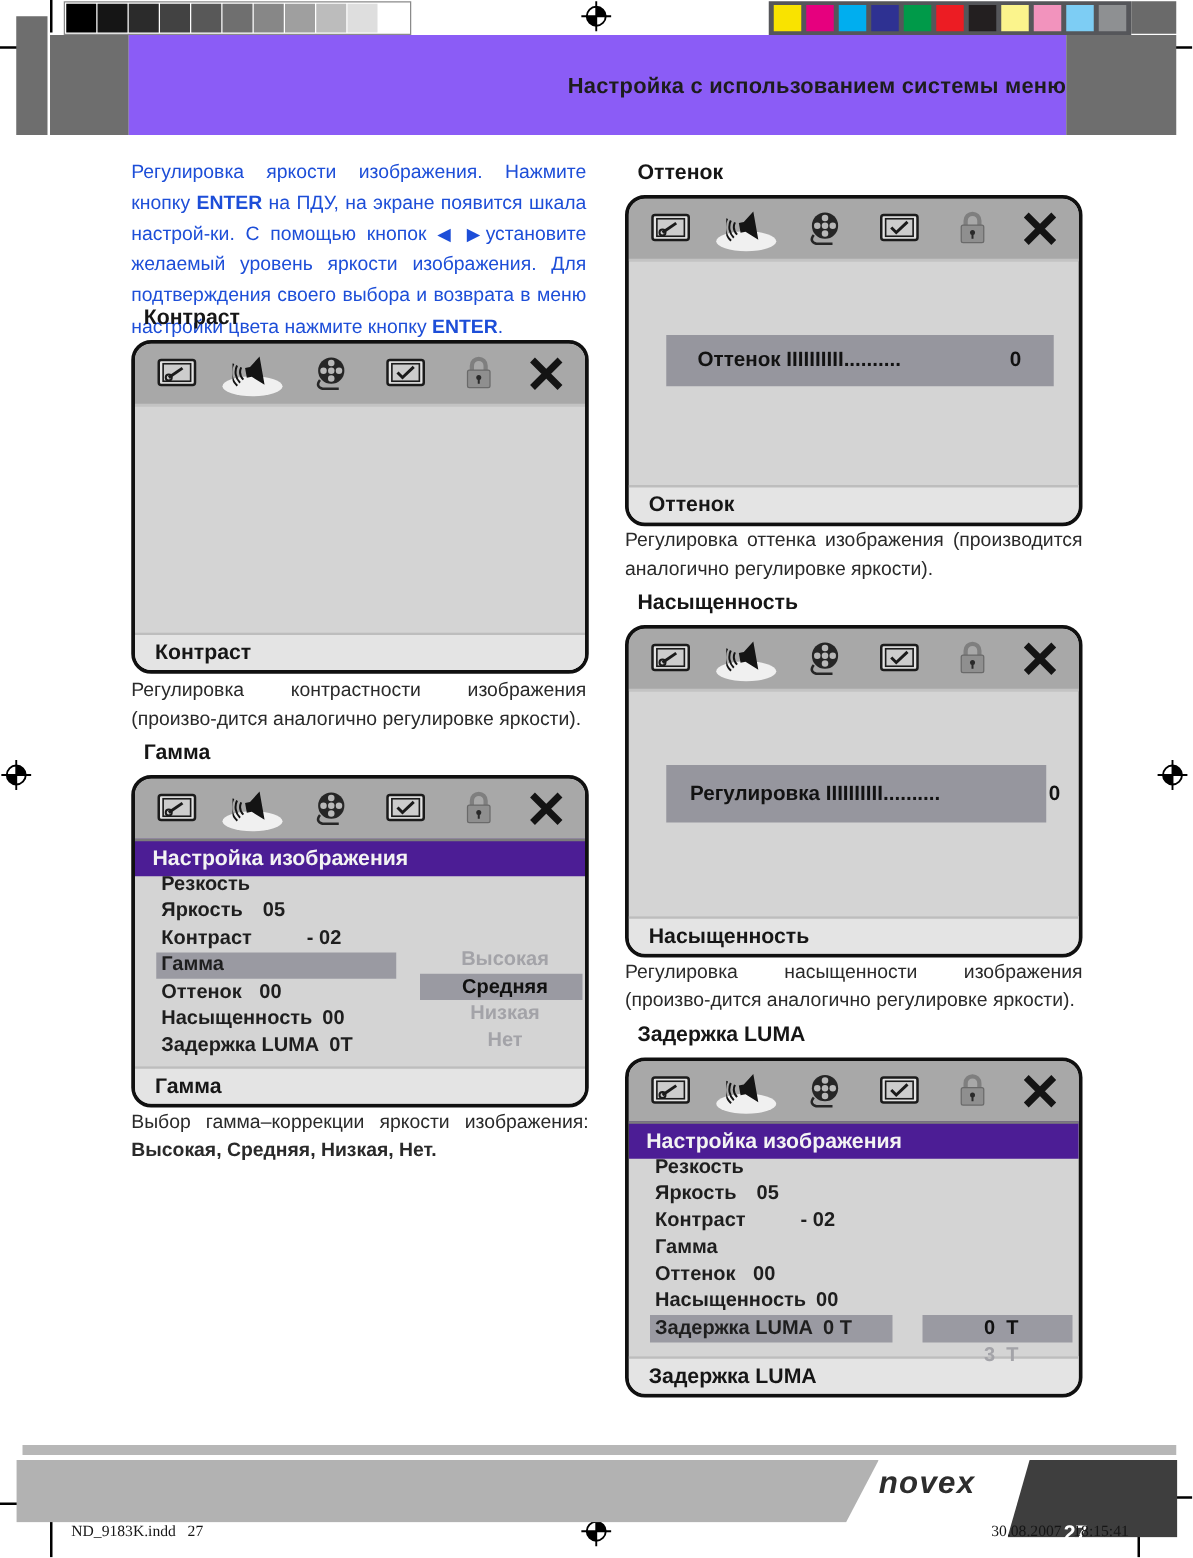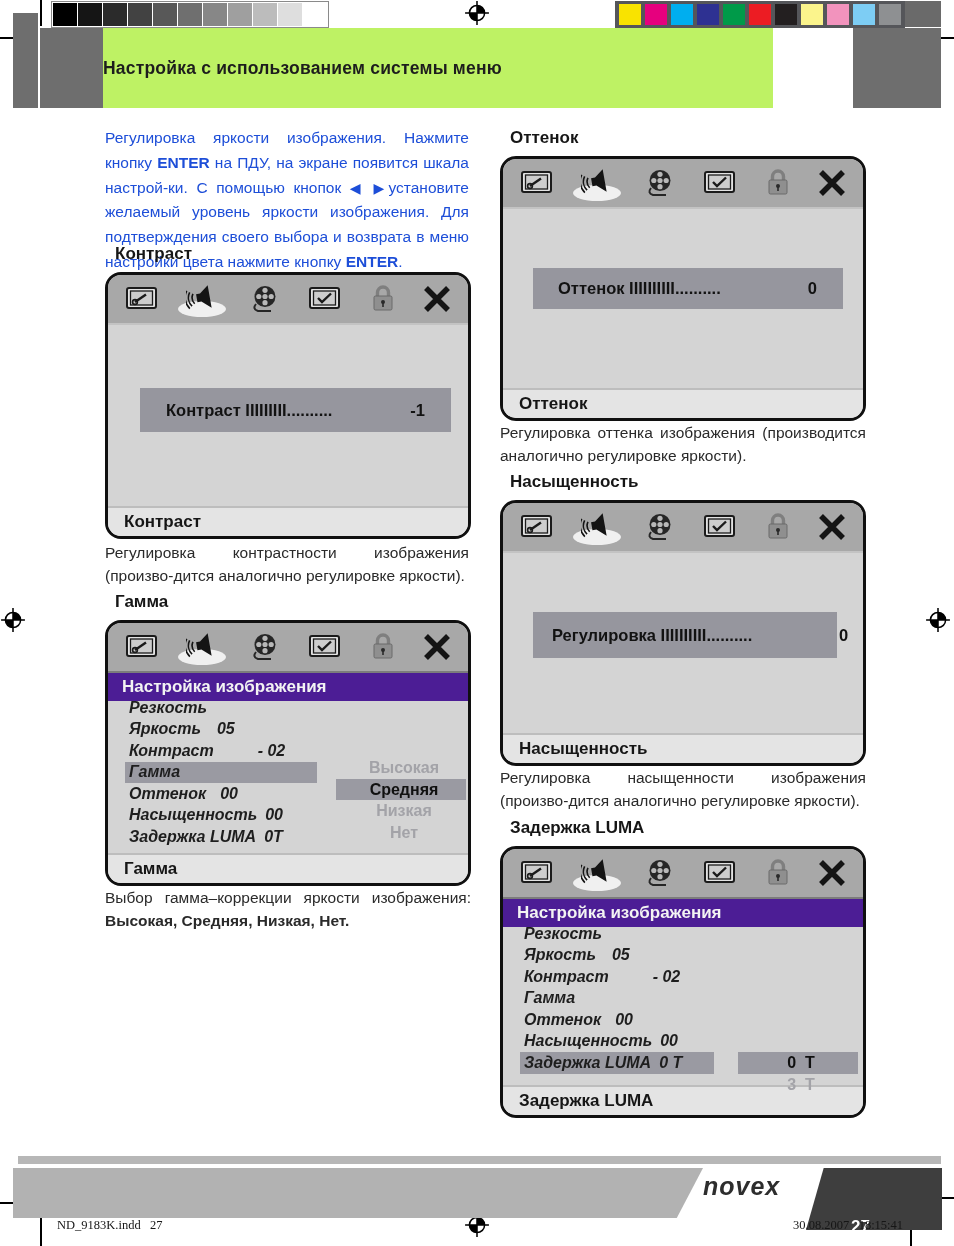--- a/index.html
+++ b/index.html
@@ -10,22 +10,22 @@
   
   .gs-strip{left:51px;top:1px;display:flex;gap:1px;padding:1px;border:1px solid #8a8a8a;background:#fff;}
   .gs-strip .chip{width:24px;height:23px;}
   .color-strip{left:615px;top:1px;display:flex;gap:4px;padding:3px 4px;background:#55565a;}
   .color-strip .chip{width:22px;height:21px;}
   .corner-block{left:905px;top:1px;width:36px;height:26px;background:#6a6a6a;}
 
   
   .hb1{left:13px;top:13px;width:25px;height:95px;background:#6e6e6e;}
   .hb2{left:40px;top:28px;width:63px;height:80px;background:#6e6e6e;}
-  .hb3{left:103px;top:28px;width:670px;height:80px;background:#bef264;
-       display:flex;align-items:center;justify-content:flex-start;}
+  .hb3{left:103px;top:28px;width:750px;height:80px;background:#8b5cf6;
+       display:flex;align-items:center;justify-content:flex-end;}
   .hb4{left:853px;top:28px;width:88px;height:80px;background:#6e6e6e;}
   .page-title{font-size:17.5px;font-weight:bold;color:#1d1d1d;letter-spacing:.2px;}
 
   
   .cm{background:#000;}
   .regmark{width:26px;height:26px;}
 
   
   .para{font-size:15.5px;line-height:1.6;text-align:justify;color:#1d4ed8;}
   .desc{font-size:15.5px;line-height:1.5;text-align:justify;color:#2a2a2a;}
@@ -47,21 +47,21 @@
   .val-out{position:absolute;font-weight:bold;font-size:16.5px;color:#121212;
            display:flex;align-items:center;}
   .statusbar{position:absolute;left:0;right:0;bottom:0;height:28px;background:#e4e4e4;
              border-top:2px solid #bdbdbd;font-weight:bold;font-size:17px;color:#161616;
              line-height:27px;padding-left:16px;}
   .titlebar{position:absolute;left:0;right:0;top:48px;height:28px;background:#4c1d95;
             border-top:2px solid #7c7c7c;color:#f3f3f3;font-weight:bold;font-size:17px;
             line-height:27px;padding-left:14px;}
   .mlist{position:absolute;left:17px;top:82px;}
   .mrow{height:21.5px;display:flex;align-items:center;font-weight:bold;font-size:16px;
-        color:#1e1e1e;padding-left:4px;white-space:pre;font-style:italic;}
+        color:#1e1e1e;padding-left:4px;white-space:pre;}
   .mrow.hl{background:#9a9aa2;width:188px;}
   .mrow.hl-w{background:#9a9aa2;width:190px;}
   .r1 .mv{margin-left:16px;}.r2 .mv{margin-left:44px;}.r4 .mv{margin-left:14px;}
   .r5 .mv{margin-left:8px;}.r6 .mv{margin-left:8px;}
   .submenu{position:absolute;font-weight:bold;font-size:16px;z-index:3;}
   .opt{height:21.5px;line-height:21.5px;white-space:pre;padding-left:6px;color:#1c1c1c;text-align:center;}
   .opt.dim{color:#a3a3a8;}
   .opt.sel{background:#9a9aa2;color:#101010;}
 
   
@@ -195,24 +195,20 @@
       <circle cx="13" cy="18" r="2" fill="#2a2a2a"></circle>
       <rect x="12.2" y="18" width="1.6" height="5" fill="#2a2a2a"></rect>
     </svg>
   </span>
   <span class="icon">
     <svg width="30" height="30" viewBox="0 0 30 30">
       <path d="M4 4 L26 26 M26 4 L4 26" stroke="#141414" stroke-width="5.5"></path>
     </svg>
   </span>
 </div>
-    <div class="sliderbar" style="left:32px;top:113px;width:285px;height:44px;padding-left:26px">
-      <span>Контраст IIIIIIIII..........</span>
-      <span class="val" style="right:26px">-1</span>
-    </div>
     <div class="statusbar">Контраст</div>
   </div>
   <div class="abs desc" style="left:105px;top:541px;width:364px">Регулировка контрастности изображения (произво-дится аналогично регулировке яркости).</div>
 
   <div class="abs sec-h" style="left:115px;top:592px">Гамма</div>
   <div class="osd" style="left:105px;top:620px;width:360px;height:260px">
     <div class="iconbar">
   <span class="icon">
     <svg width="36" height="30" viewBox="0 0 36 30">
       <rect x="3" y="4" width="29" height="20" rx="2" fill="#e3e3e3" stroke="#1b1b1b" stroke-width="2"></rect>

